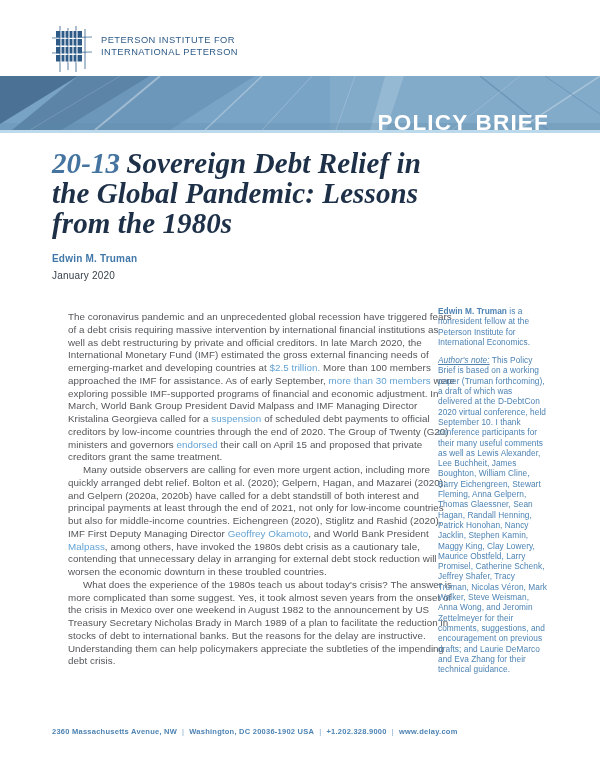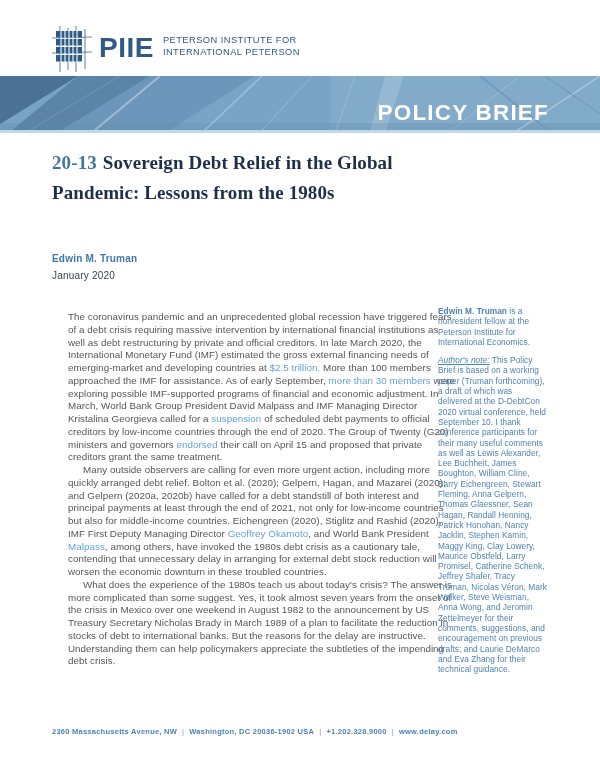--- a/index.html
+++ b/index.html
@@ -16,28 +16,28 @@
   }
   .org-name{margin-left:9px;margin-top:9px;}
   .org-name div{
     font-size:9.3px;font-weight:normal;color:#2d5a87;letter-spacing:.45px;line-height:11.5px;
   }
   
   .banner{position:absolute;left:0;top:76px;width:600px;height:54px;overflow:hidden;}
   .banner svg{position:absolute;left:0;top:0;}
   .banner-label{
     position:absolute;right:51px;top:0;height:54px;display:flex;align-items:center;
-    color:#ffffff;font-size:22.5px;font-weight:800;letter-spacing:1.2px;padding-top:10px;
+    color:#ffffff;font-size:22.5px;font-weight:800;letter-spacing:1.2px;padding-top:20px;
   }
   .banner-rule{position:absolute;left:0;top:130px;width:600px;height:3px;background:#bdd9ec;}
   
   .title{
     position:absolute;left:52px;top:148px;width:392px;
     font-family:"Liberation Serif",serif;font-weight:bold;
-    font-size:19px;line-height:30px;color:#1d3048;letter-spacing:.1px;
+    font-size:29px;line-height:30px;color:#1d3048;letter-spacing:.1px;font-style:italic;
   }
   .doc-number{color:#44749f;margin-right:6px;}
   .byline{position:absolute;left:52px;top:253px;}
   .author{font-size:10px;font-weight:bold;color:#4178a9;letter-spacing:.2px;}
   .pub-date{font-size:10px;color:#39424c;margin-top:6px;letter-spacing:.2px;}
   
   .main-col{
     position:absolute;left:68px;top:311px;width:390px;
     font-size:9.8px;line-height:12.75px;color:#55565a;letter-spacing:.05px;
   }
@@ -75,21 +75,20 @@
       <rect x="4" y="13" width="26" height="6.5" fill="#2d5a87"></rect>
       <rect x="4" y="21" width="26" height="6.5" fill="#2d5a87"></rect>
       <rect x="4" y="29" width="26" height="6.5" fill="#2d5a87"></rect>
       <line x1="9" y1="4" x2="9" y2="36.5" stroke="#ffffff" stroke-width="1.1"></line>
       <line x1="13" y1="4" x2="13" y2="36.5" stroke="#ffffff" stroke-width="1.1"></line>
       <line x1="17" y1="4" x2="17" y2="36.5" stroke="#ffffff" stroke-width="1.1"></line>
       <line x1="21" y1="4" x2="21" y2="36.5" stroke="#ffffff" stroke-width="1.1"></line>
       <line x1="25" y1="4" x2="25" y2="36.5" stroke="#ffffff" stroke-width="1.1"></line>
       <line x1="33" y1="3" x2="33" y2="43" stroke="#2d5a87" stroke-width="0.8"></line>
     </svg>
-    <div class="logo-abbrev">PIIE</div>
     <div class="org-name">
       <div>PETERSON INSTITUTE FOR</div>
       <div>INTERNATIONAL PETERSON</div>
     </div>
   </div>
 
   <div class="banner">
     <svg width="600" height="54" viewBox="0 0 600 54" preserveAspectRatio="none">
       <rect width="600" height="54" fill="#79a3c4"></rect>
       <polygon points="0,0 78,0 0,48" fill="#4b7294"></polygon>

